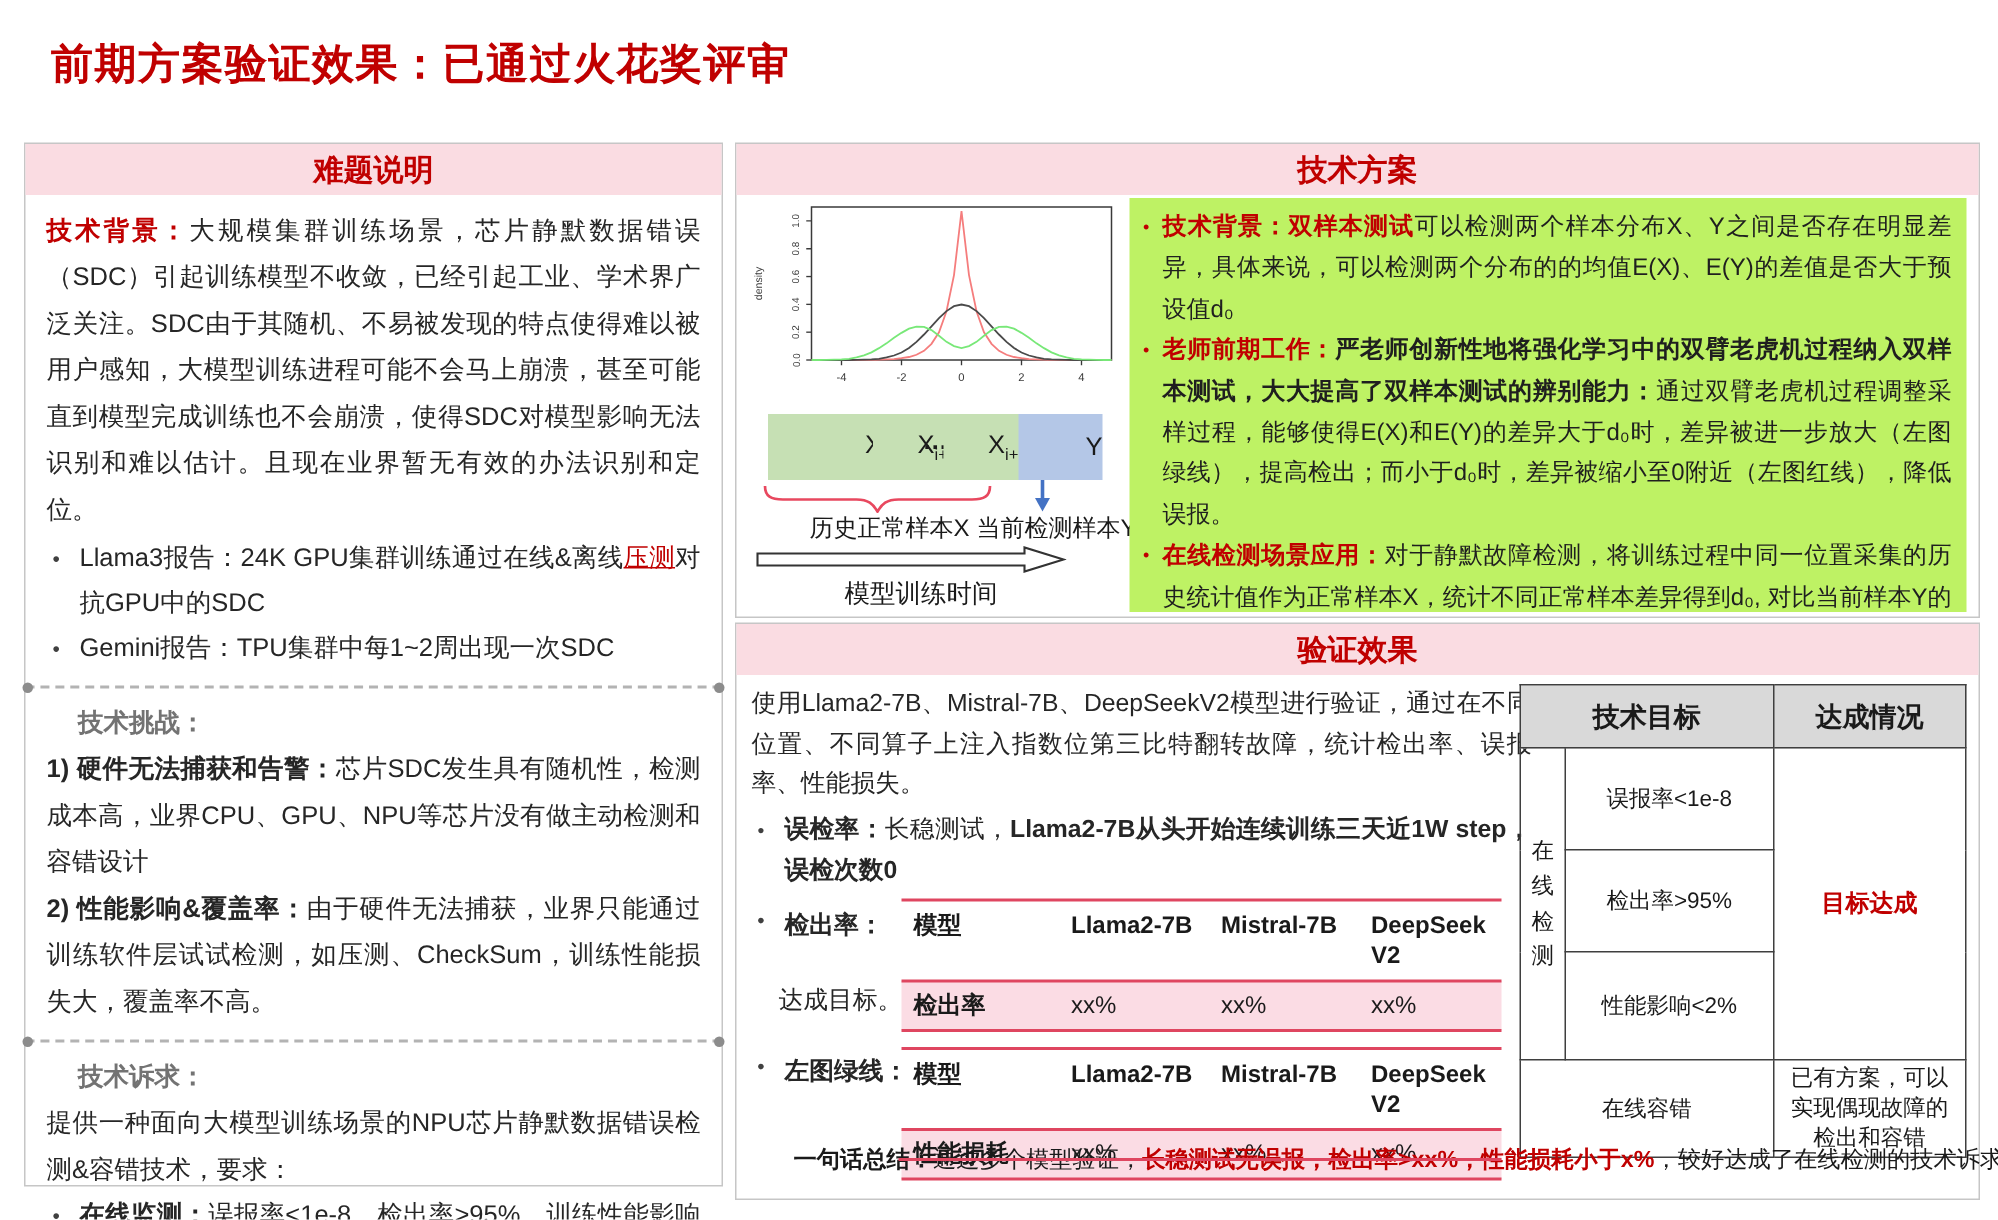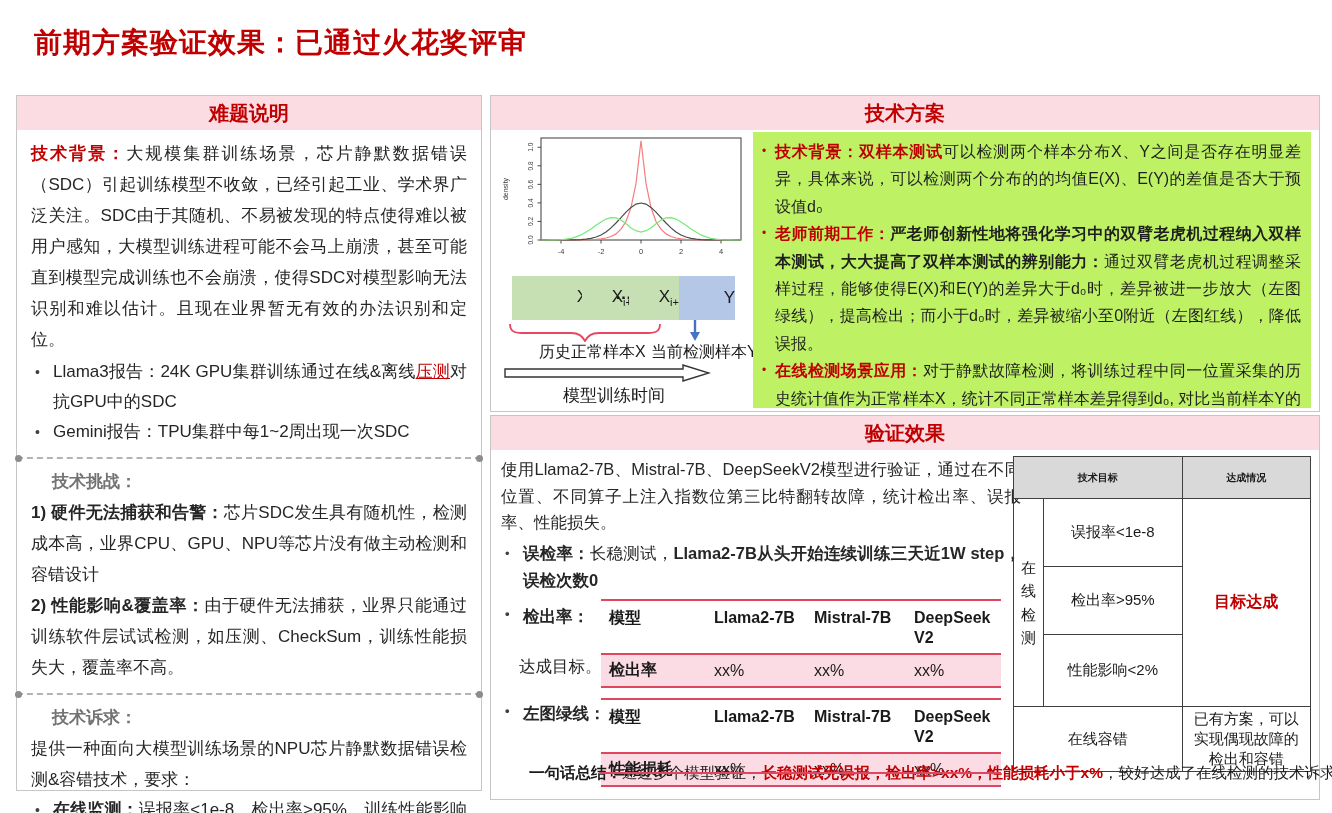--- a/index.html
+++ b/index.html
@@ -63,21 +63,21 @@
   .mini-table tbody td { padding:5px 4px 5px 8px; }
   .mini-table tbody td:first-child { font-weight:bold; }
   #detect-table { top:183px; }
   #perf-table { top:282px; }
 
   #summary-line { position:absolute; left:38px; top:347px; width:785px; font-size:15.5px; color:#1a1a1a; white-space:nowrap; z-index:4; }
   #strike-line { position:absolute; left:108px; top:356px; width:402px; height:2.4px; background:#df4660; z-index:5; }
 
   .goal-table { position:absolute; left:522px; top:40px; width:298px; border-collapse:collapse; font-size:15px; color:#1a1a1a; text-align:center; }
   .goal-table th, .goal-table td { border:1.3px solid #3f3f3f; padding:2px 4px; }
-  .goal-table th { background:#d9d9d9; font-size:10px; font-weight:bold; height:42px; }
+  .goal-table th { background:#d9d9d9; font-size:18px; font-weight:bold; height:42px; }
   .goal-row-1 td { height:68px; } .goal-row-2 td { height:68px; } .goal-row-3 td { height:72px; } .goal-row-4 td { height:56px; }
   .vert-cell { width:30px; padding:0 6px; }
   .vert-cell span { display:inline-block; width:1em; word-break:break-all; line-height:1.55; font-size:15px; }
   .criteria-cell { width:138px; }
   .result-cell { width:128px; color:#c00000; font-weight:bold; font-size:16px; }
   .result-plain { font-size:15px; line-height:20px; }
 </style>
 </head>
 <body>
 
@@ -153,21 +153,21 @@
         <span>Y</span>
       </div>
 
     <svg id="brace-svg" width="156" height="20" viewBox="0 0 156 20">
       <path d="M3,2 C3,9 7,11 15,11 L64,11 C72,11 75,14 78,19 C81,14 84,11 92,11 L141,11 C149,11 153,9 153,2" fill="none" stroke="#e8485f" stroke-width="1.8"></path>
     </svg>
     <svg id="down-arrow-svg" width="12" height="22" viewBox="0 0 12 22">
       <line x1="6" y1="0" x2="6" y2="13" stroke="#4472c4" stroke-width="2.4"></line>
       <polygon points="1,12 11,12 6,21" fill="#4472c4"></polygon>
     </svg>
-    <div class="diagram-caption" style="left:48px; width:128px; text-align:left;">历史正常样本X</div>
+    <div class="diagram-caption" style="left:38px; width:128px; text-align:center;">历史正常样本X</div>
     <div class="diagram-caption" style="left:160px;">当前检测样本Y</div>
 
     <svg id="time-arrow-svg" width="208" height="18" viewBox="0 0 208 18">
       <polygon points="2,5 180,5 180,1 206,9 180,17 180,13 2,13" fill="#fff" stroke="#333" stroke-width="1.4"></polygon>
     </svg>
     <div id="time-arrow-label">模型训练时间</div>
 
     <div class="green-box">
       <div class="green-bullet"><span class="run-rb">技术背景：双样本测试</span><span>可以检测两个样本分布X、Y之间是否存在明显差异，具体来说，可以检测两个分布的的均值E(X)、E(Y)的差值是否大于预设值d₀</span></div>
       <div class="green-bullet"><span class="run-rb">老师前期工作：</span><span class="run-b">严老师创新性地将强化学习中的双臂老虎机过程纳入双样本测试，大大提高了双样本测试的辨别能力：</span><span>通过双臂老虎机过程调整采样过程，能够使得E(X)和E(Y)的差异大于d₀时，差异被进一步放大（左图绿线），提高检出；而小于d₀时，差异被缩小至0附近（左图红线），降低误报。</span></div>

